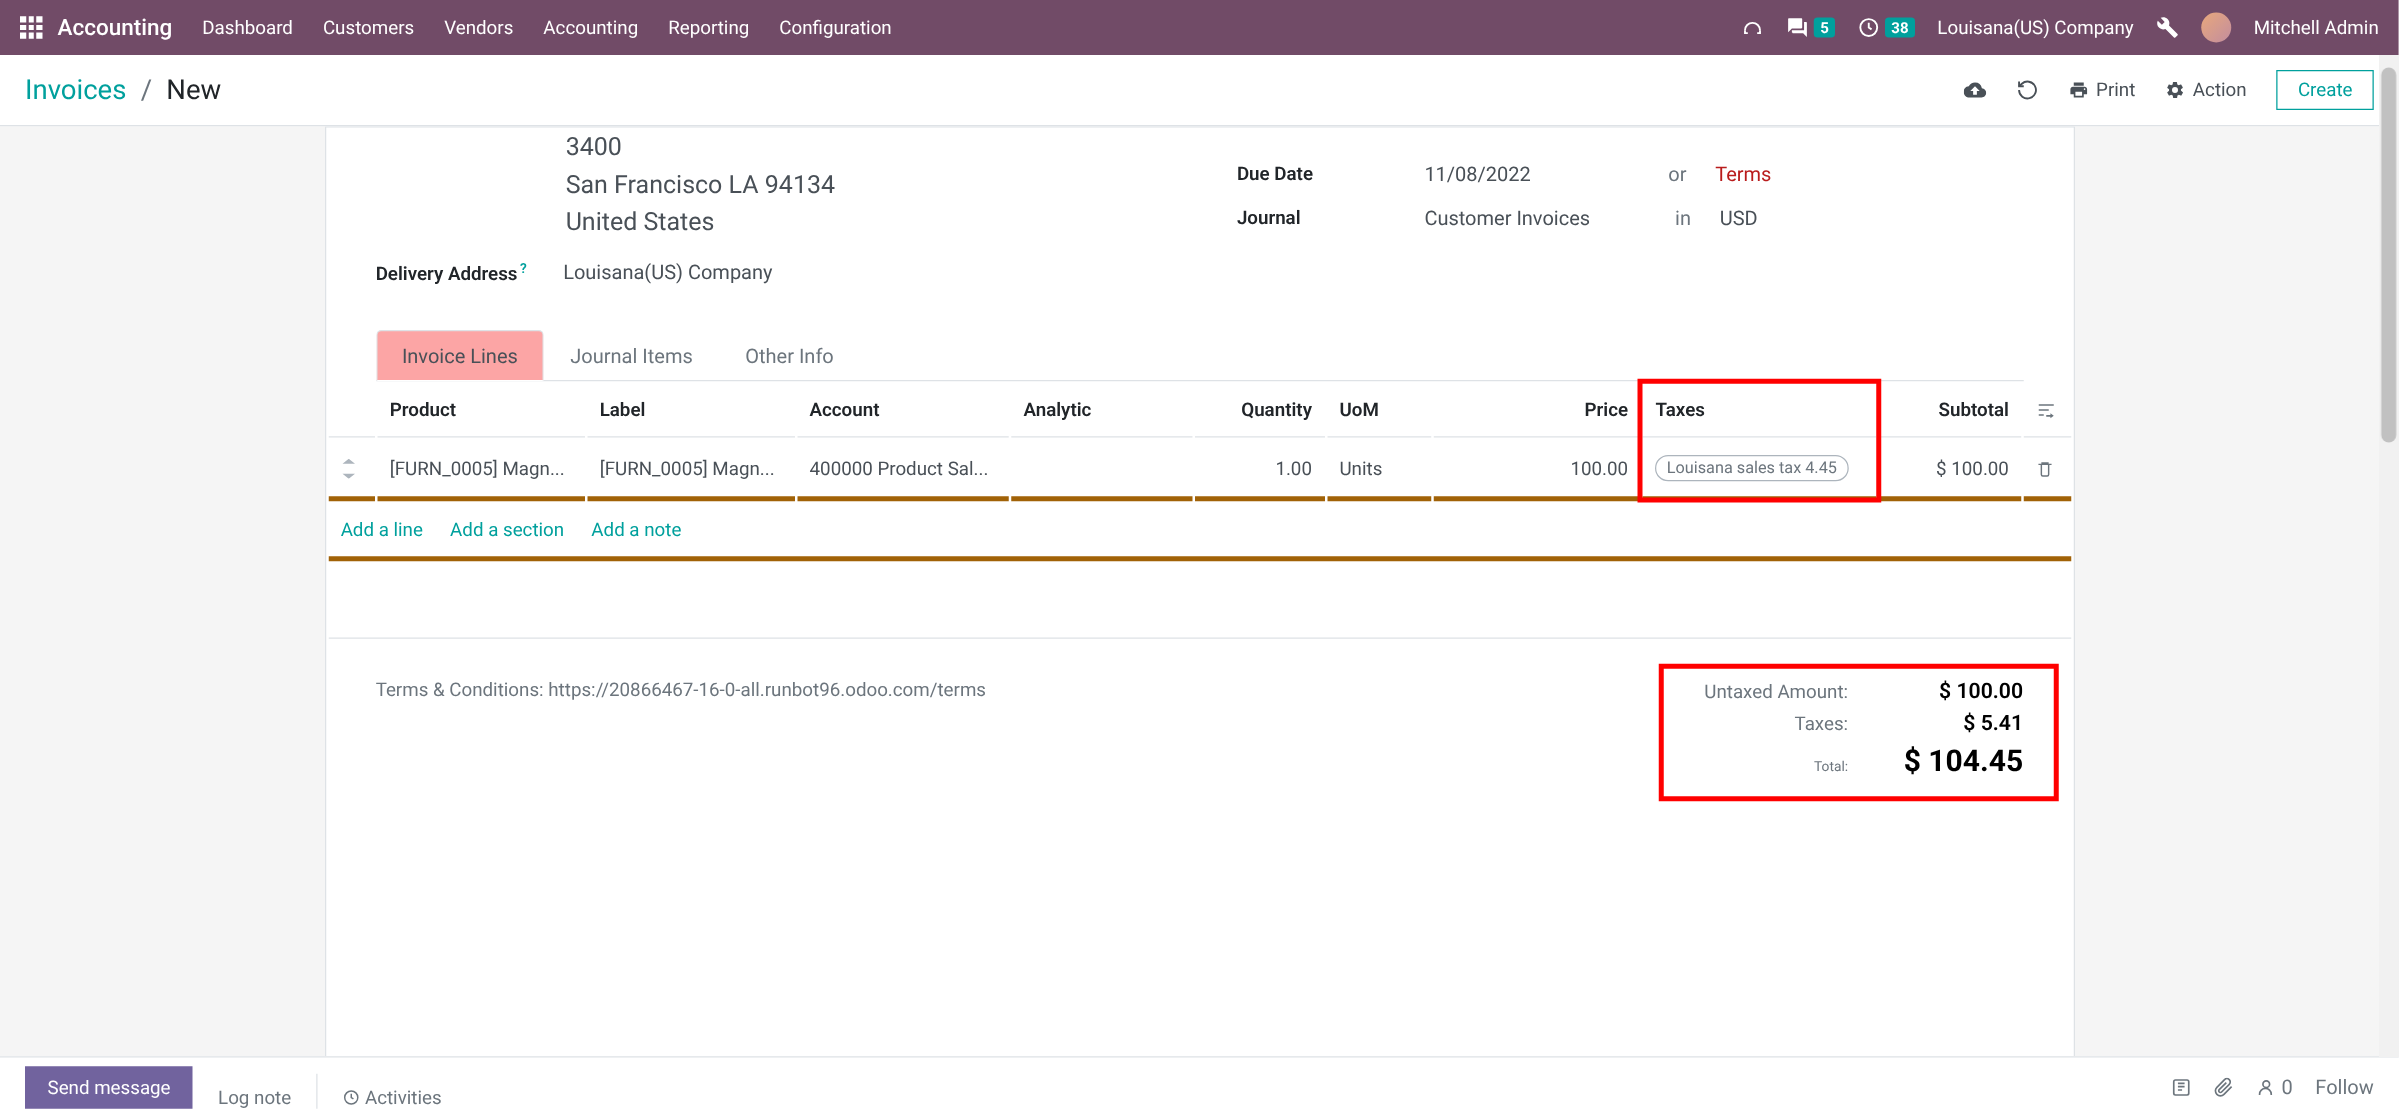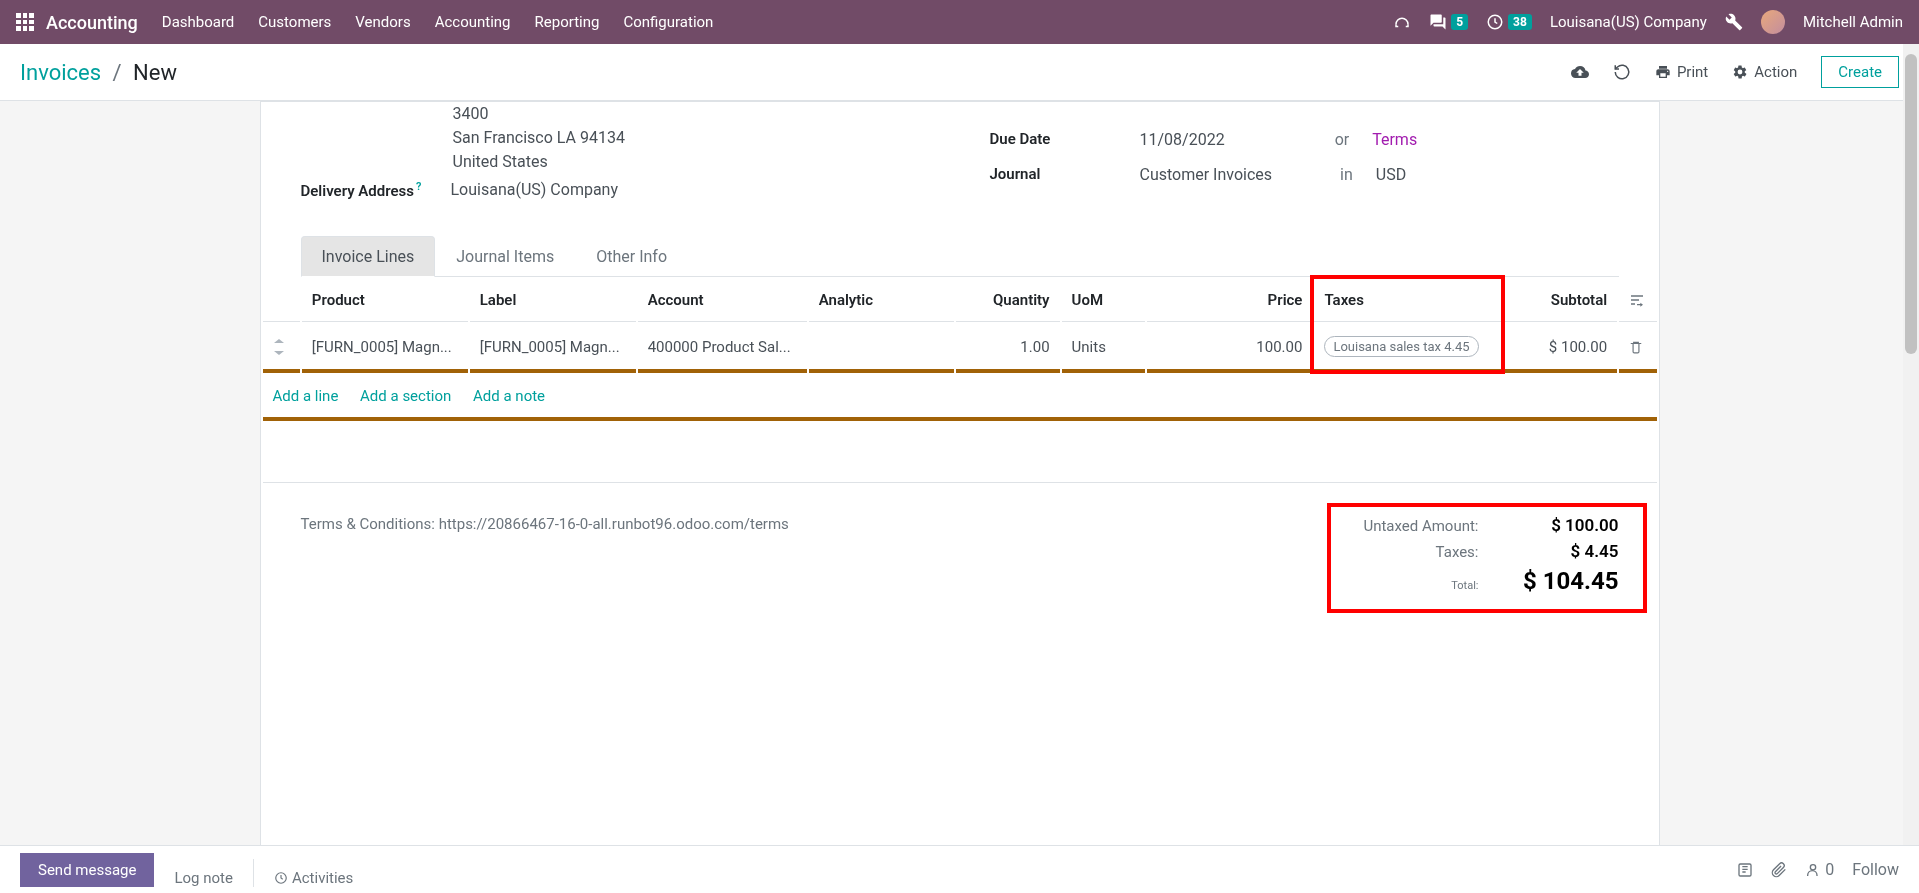--- a/index.html
+++ b/index.html
@@ -23,28 +23,28 @@
 .toolbar-actions .tool-item { display:flex; align-items:center; gap:6px; color:#495057; font-size:15px; cursor:pointer; }
 .btn-create { border: 1px solid #00a09d; color: #00a09d; background: #fff; padding: 6px 16px; font-size: 15px; cursor: pointer; border-radius:0; }
 
 .main-area { display: flex; justify-content: center; padding: 0; position: relative; height: calc(100vh - 140px); overflow-y:auto; }
 .form-sheet { background: #fff; width: 1400px; max-width: 95%; border: 1px solid #dee2e6; margin: 0; position: relative; padding-bottom: 30px; }
 .form-body { display: flex; gap: 60px; padding: 0 40px 0 40px; }
 .left-col, .right-col { flex:1; }
 .field-row { display: flex; align-items: flex-start; margin-bottom: 16px; }
 .field-label { width: 150px; font-size: 15px; color: #212529; font-weight: 600; }
 .field-val { font-size: 16px; color: #495057; flex:1; }
-.address { margin-left:0; margin-bottom: 6px; color:#495057; font-size:16px; line-height:1.5;}
+.address { margin-left:0; margin-bottom: 16px; color:#495057; font-size:20px; line-height:1.5;}
 .help-q { color:#00a09d; font-size:11px; vertical-align:super; margin-left:2px; }
 .or-in { color:#6c757d; margin: 0 23px; }
-.terms-placeholder { color: #a21caf; }
+.terms-placeholder { color: #b91c1c; }
 
 .tabs { display: flex; border-bottom: 1px solid #dee2e6; margin: 20px 40px 0 40px; }
 .tab { border: 1px solid transparent; border-bottom: none; padding: 10px 20px; font-size: 16px; color: #6c757d; cursor: pointer; }
-.tab.active { border-color: #dee2e6; background:#e5e5e5; color: #495057; border-radius: 4px 4px 0 0; margin-bottom:-1px; border-bottom: 1px solid #fff; }
+.tab.active { border-color: #dee2e6; background:#fca5a5; color: #495057; border-radius: 4px 4px 0 0; margin-bottom:-1px; border-bottom: 1px solid #fff; }
 
 .lines-table { width: calc(100% - 0px); margin: 0; }
 .lines-table th { text-align: left; font-weight: 600; padding: 12px 10px; border-bottom: 1px solid #dee2e6; font-size:15px; color:#212529; }
 .lines-table th.num, .lines-table td.num { text-align:right; }
 .lines-table td { padding: 12px 10px; font-size:15px; color:#495057; border-bottom: 4px solid #a16207; white-space:nowrap; overflow:hidden; text-overflow:ellipsis; }
 .drag-handle { color:#adb5bd; cursor:move; }
 .tax-tag { border:1px solid #adb5bd; border-radius:12px; padding:2px 8px; font-size:13px; color:#6c757d; display:inline-block;}
 .line-actions { padding: 14px 10px 14px 44px; }
 .line-actions a { color:#00a09d; margin-right:18px; cursor:pointer; font-size:15px; }
 
@@ -265,21 +265,21 @@
 
     <div class="totals-section" style="position:relative;">
       <div class="terms-text">Terms &amp; Conditions: https://20866467-16-0-all.runbot96.odoo.com/terms</div>
       <div class="totals-box">
         <div class="trow">
           <div class="tlabel">Untaxed Amount:</div>
           <div class="tval">$ 100.00</div>
         </div>
         <div class="trow">
           <div class="tlabel">Taxes:</div>
-          <div class="tval">$ 4.45</div>
+          <div class="tval">$ 5.41</div>
         </div>
         <div class="trow total-row">
           <div class="tlabel">Total:</div>
           <div class="tval">$ 104.45</div>
         </div>
       </div>
       <div id="totals-highlight" class="highlight-box1" style="top: 18px; left: 1066px; width: 320px; height: 110px;"></div>
     </div>
   </div>
 </div>

